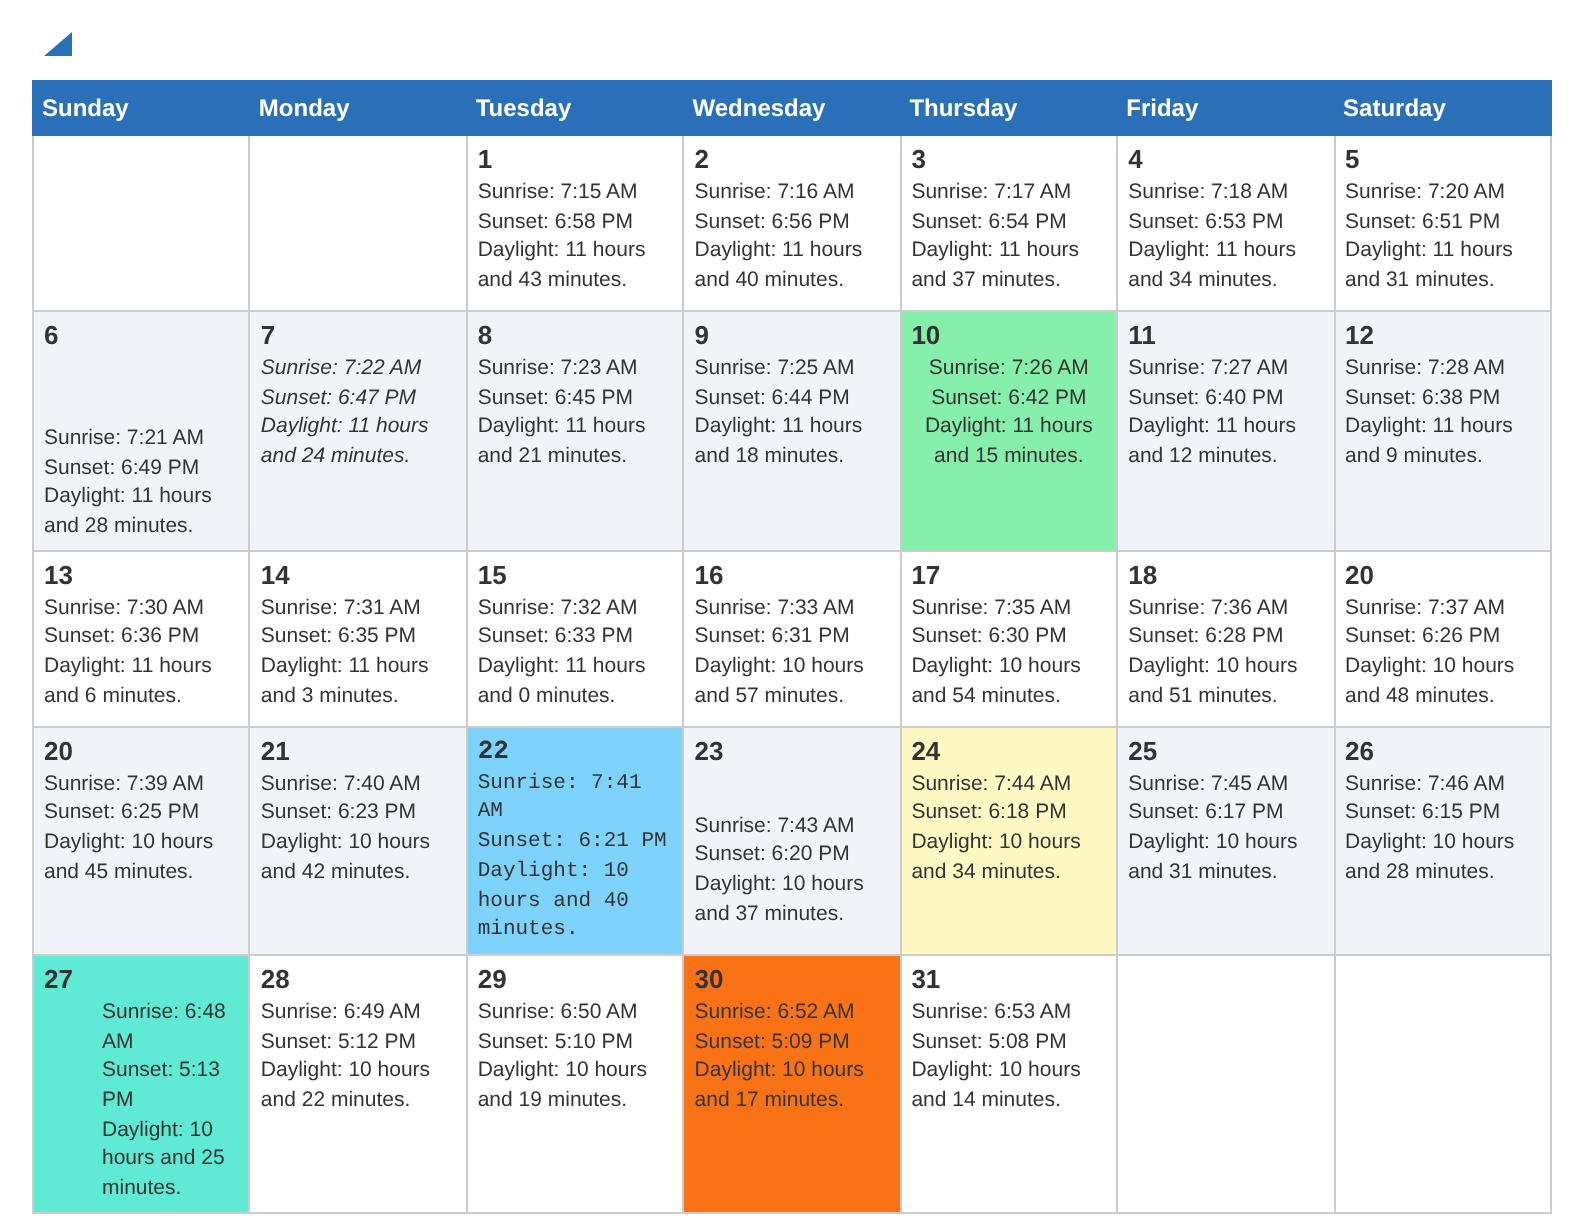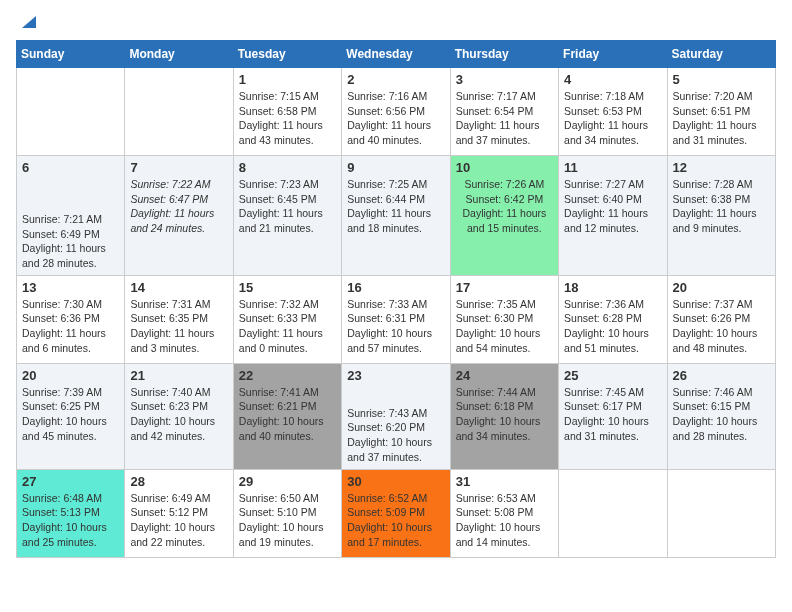--- a/index.html
+++ b/index.html
@@ -250,33 +250,33 @@
           <div class="day-info" style="white-space: pre-line;">Sunrise: 7:39 AM
 Sunset: 6:25 PM
 Daylight: 10 hours and 45 minutes.</div>
         </td>
         <td style="background: rgb(240, 244, 248);">
           <span class="day-num">21</span>
           <div class="day-info" style="white-space: pre-line;">Sunrise: 7:40 AM
 Sunset: 6:23 PM
 Daylight: 10 hours and 42 minutes.</div>
         </td>
-        <td style="background: #a3a3a3;">
+        <td style="background: #7dd3fc; font-family: Liberation Mono, monospace;">
           <span class="day-num">22</span>
           <div class="day-info" style="white-space: pre-line;">Sunrise: 7:41 AM
 Sunset: 6:21 PM
 Daylight: 10 hours and 40 minutes.</div>
         </td>
         <td style="background: rgb(240, 244, 248);">
           <span class="day-num">23</span>
           <div class="day-info" style="white-space: pre-line; margin-top: 23px;">Sunrise: 7:43 AM
 Sunset: 6:20 PM
 Daylight: 10 hours and 37 minutes.</div>
         </td>
-        <td style="background: #a3a3a3;">
+        <td style="background: #fef9c3;">
           <span class="day-num">24</span>
           <div class="day-info" style="white-space: pre-line;">Sunrise: 7:44 AM
 Sunset: 6:18 PM
 Daylight: 10 hours and 34 minutes.</div>
         </td>
         <td style="background: rgb(240, 244, 248);">
           <span class="day-num">25</span>
           <div class="day-info" style="white-space: pre-line;">Sunrise: 7:45 AM
 Sunset: 6:17 PM
 Daylight: 10 hours and 31 minutes.</div>
@@ -284,21 +284,21 @@
         <td style="background: rgb(240, 244, 248);">
           <span class="day-num">26</span>
           <div class="day-info" style="white-space: pre-line;">Sunrise: 7:46 AM
 Sunset: 6:15 PM
 Daylight: 10 hours and 28 minutes.</div>
         </td>
       </tr>
       <tr>
         <td style="background: #5eead4;">
           <span class="day-num">27</span>
-          <div class="day-info" style="white-space: pre-line;">Sunrise: 6:48 AM
+          <div class="day-info" style="white-space: pre-line; margin-left: 29px;">Sunrise: 6:48 AM
 Sunset: 5:13 PM
 Daylight: 10 hours and 25 minutes.</div>
         </td>
         <td style="background: rgb(255, 255, 255);">
           <span class="day-num">28</span>
           <div class="day-info" style="white-space: pre-line;">Sunrise: 6:49 AM
 Sunset: 5:12 PM
 Daylight: 10 hours and 22 minutes.</div>
         </td>
         <td style="background: rgb(255, 255, 255);">

